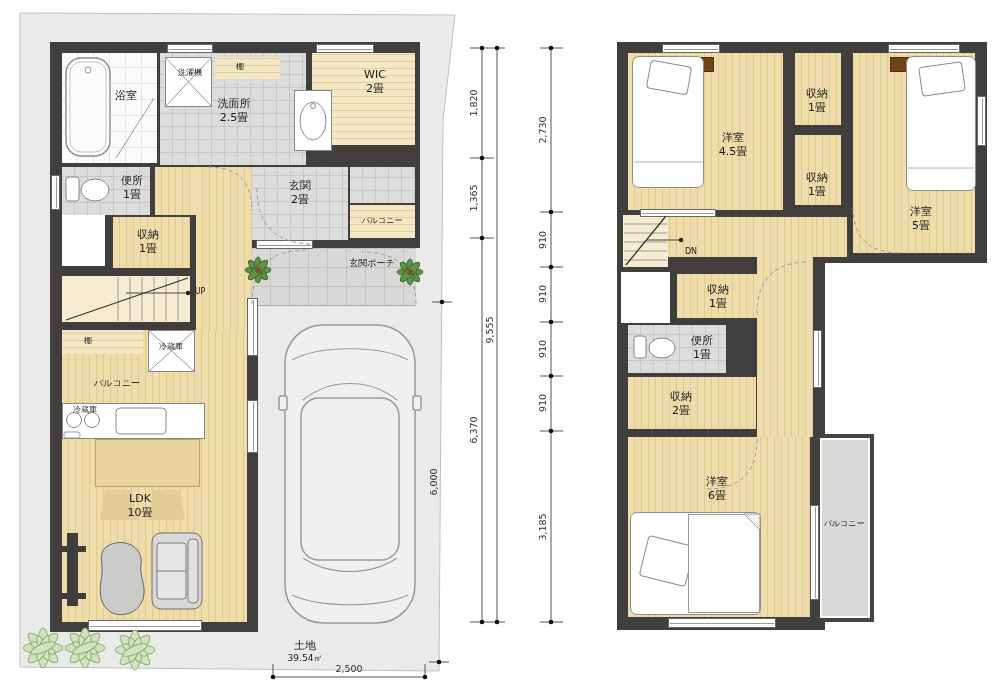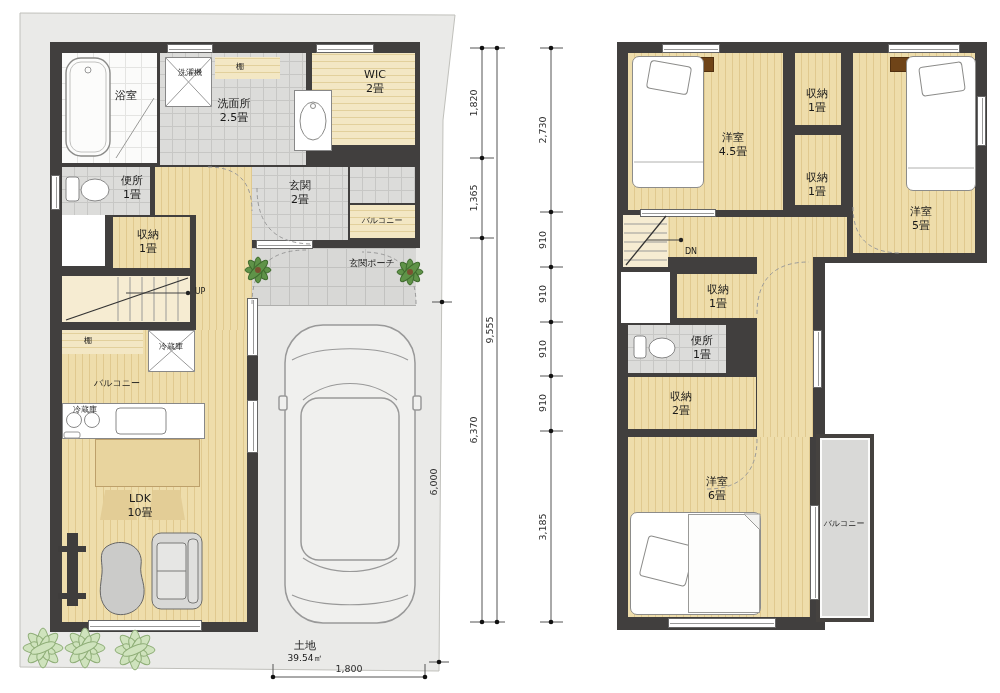--- a/index.html
+++ b/index.html
@@ -391,15 +391,15 @@
   <div class="dim v" style="left:473px;top:198px">1,365</div>
   <div class="dim v" style="left:473px;top:430px">6,370</div>
   <div class="dim v" style="left:489px;top:330px">9,555</div>
   <div class="dim v" style="left:433px;top:482px">6,000</div>
   <div class="dim v" style="left:542px;top:130px">2,730</div>
   <div class="dim v" style="left:542px;top:240px">910</div>
   <div class="dim v" style="left:542px;top:294px">910</div>
   <div class="dim v" style="left:542px;top:349px">910</div>
   <div class="dim v" style="left:542px;top:403px">910</div>
   <div class="dim v" style="left:542px;top:527px">3,185</div>
-  <div class="dim h" style="left:349px;top:668px">1,800</div>
+  <div class="dim h" style="left:349px;top:668px">2,500</div>
 
 </div>
 
 </body></html>

